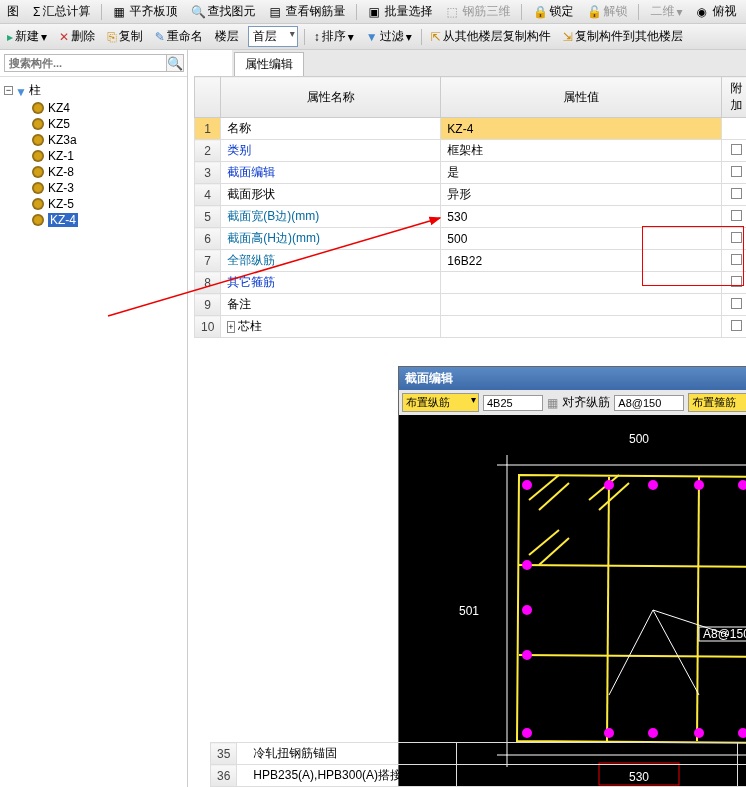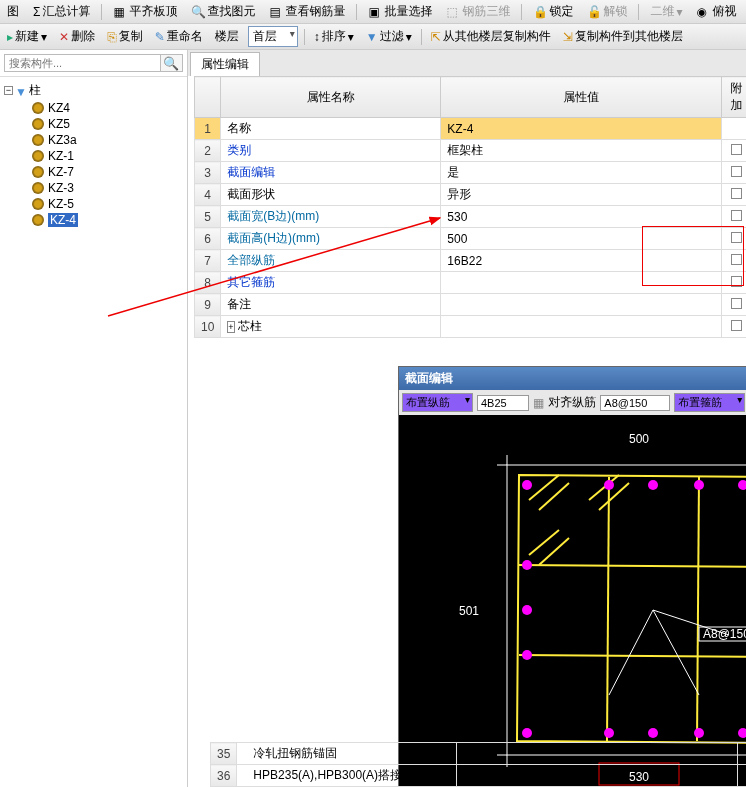--- a/index.html
+++ b/index.html
@@ -10,54 +10,54 @@
 .sep { width: 1px; height: 16px; background: #bbb; }
 .icon-sm { width: 14px; height: 14px; display: inline-block; }
 
 .toolbar2 { background: linear-gradient(#f5f5f5, #e0e0e0); border-bottom: 1px solid #ccc; padding: 2px 4px; display: flex; align-items: center; gap: 6px; height: 26px; white-space: nowrap; overflow: hidden; }
 .combo { border: 1px solid #7a9ac0; background: #fff; padding: 1px 3px 1px 4px; position: relative; min-width: 50px; }
 .combo::after { content: "▾"; position: absolute; right: 2px; top: 1px; color: #555; font-size: 10px; }
 
 .main { display: flex; height: 737px; }
 .left-panel { width: 188px; background: #fff; border-right: 1px solid #ccc; display: flex; flex-direction: column; }
 .search-row { display: flex; padding: 4px; border-bottom: 1px solid #ddd; }
-.search-input { flex: 1; border: 1px solid #bbb; padding: 2px 4px; font-size: 11px; color: #999; }
+.search-input { flex: 1; border: 1px solid #bbb; padding: 2px 4px; font-size: 11px; color: #999; font-weight: bold; }
 .search-btn { width: 22px; border: 1px solid #bbb; border-left: none; background: #f5f5f5; color: #4a90d9; cursor: pointer; font-size: 13px; }
 
 .tree { flex: 1; padding: 4px; overflow: auto; }
 .tree-root { display: flex; align-items: center; gap: 2px; padding: 1px 0; }
 .tree-item { display: flex; align-items: center; gap: 4px; padding: 1px 0 1px 28px; cursor: pointer; }
 .tree-item.selected span.lbl { background: #316ac5; color: #fff; padding: 0 2px; }
 .gear { width: 12px; height: 12px; background: radial-gradient(circle, #d4a017 40%, #8b6914 60%); border-radius: 50%; position: relative; }
 .expander { width: 9px; height: 9px; border: 1px solid #888; text-align: center; line-height: 7px; font-size: 9px; cursor: pointer; }
 .funnel { width: 12px; height: 12px; display: inline-block; }
 
 .right-panel { flex: 1; display: flex; flex-direction: column; background: #fff; position: relative; }
-.tab-bar { background: #e8e8e8; padding: 2px 2px 0 2px; }
+.tab-bar { background: #e8e8e8; padding: 2px 2px 0 2px; margin-left: 44px; }
 .tab { display: inline-block; background: #fff; border: 1px solid #bbb; border-bottom: none; padding: 3px 10px; font-size: 12px; }
 
 .prop-table { width: 100%; border-collapse: collapse; margin-left: 6px; }
 .prop-table th { background: linear-gradient(#f8f8f8, #e8e8e8); border: 1px solid #ccc; padding: 3px; font-weight: normal; text-align: center; }
 .prop-table td { border: 1px solid #ddd; padding: 2px 6px; height: 18px; }
 .prop-table td.rownum { background: linear-gradient(#f8f8f8, #e8e8e8); text-align: center; width: 26px; color: #444; }
 .prop-table td.name { width: 220px; }
 .prop-table td.val { }
 .prop-table td.extra { width: 30px; text-align: center; }
 .blue-link { color: #0033cc; }
 .gray-txt { color: #0369a1; }
 .hdr-sel { background: #fdd87a !important; }
 .chk { width: 11px; height: 11px; border: 1px solid #888; display: inline-block; }
 .red-box { border: 1px solid #e00; position: absolute; pointer-events: none; }
 
 .section-editor { position: absolute; left: 210px; top: 316px; width: 498px; background: #000; border: 1px solid #666; }
 .section-title { background: linear-gradient(#5a8ac6, #3d6aa8); color: #fff; padding: 3px 6px; font-weight: bold; display: flex; justify-content: space-between; }
 .section-toolbar { background: #e8e8e8; padding: 3px; display: flex; gap: 4px; align-items: center; }
-.sec-combo { border: 1px solid #999; background: #8b5cf6; padding: 1px 22px 1px 3px; position: relative; font-size: 11px; }
+.sec-combo { border: 1px solid #999; background: #fde047; padding: 1px 28px 1px 3px; position: relative; font-size: 11px; }
 .sec-combo::after { content: "▾"; position: absolute; right: 2px; top: 0; font-size: 10px; }
-.sec-input { border: 1px solid #999; padding: 1px 3px; font-size: 11px; width: 52px; }
+.sec-input { border: 1px solid #999; padding: 1px 3px; font-size: 11px; width: 60px; }
 .canvas { background: #000; height: 374px; position: relative; }
 
 .arrow-line { position: absolute; pointer-events: none; }
 
 svg text { font-family: Arial; }
 </style>
 </head>
 <body>
 
 <div class="toolbar">
@@ -157,21 +157,21 @@
           <div class="tree-item">
             <span class="gear"></span>
             <span class="lbl">KZ3a</span>
           </div>
           <div class="tree-item">
             <span class="gear"></span>
             <span class="lbl">KZ-1</span>
           </div>
           <div class="tree-item">
             <span class="gear"></span>
-            <span class="lbl">KZ-7</span>
+            <span class="lbl">KZ-8</span>
           </div>
           <div class="tree-item">
             <span class="gear"></span>
             <span class="lbl">KZ-3</span>
           </div>
           <div class="tree-item">
             <span class="gear"></span>
             <span class="lbl">KZ-5</span>
           </div>
           <div class="tree-item selected">

